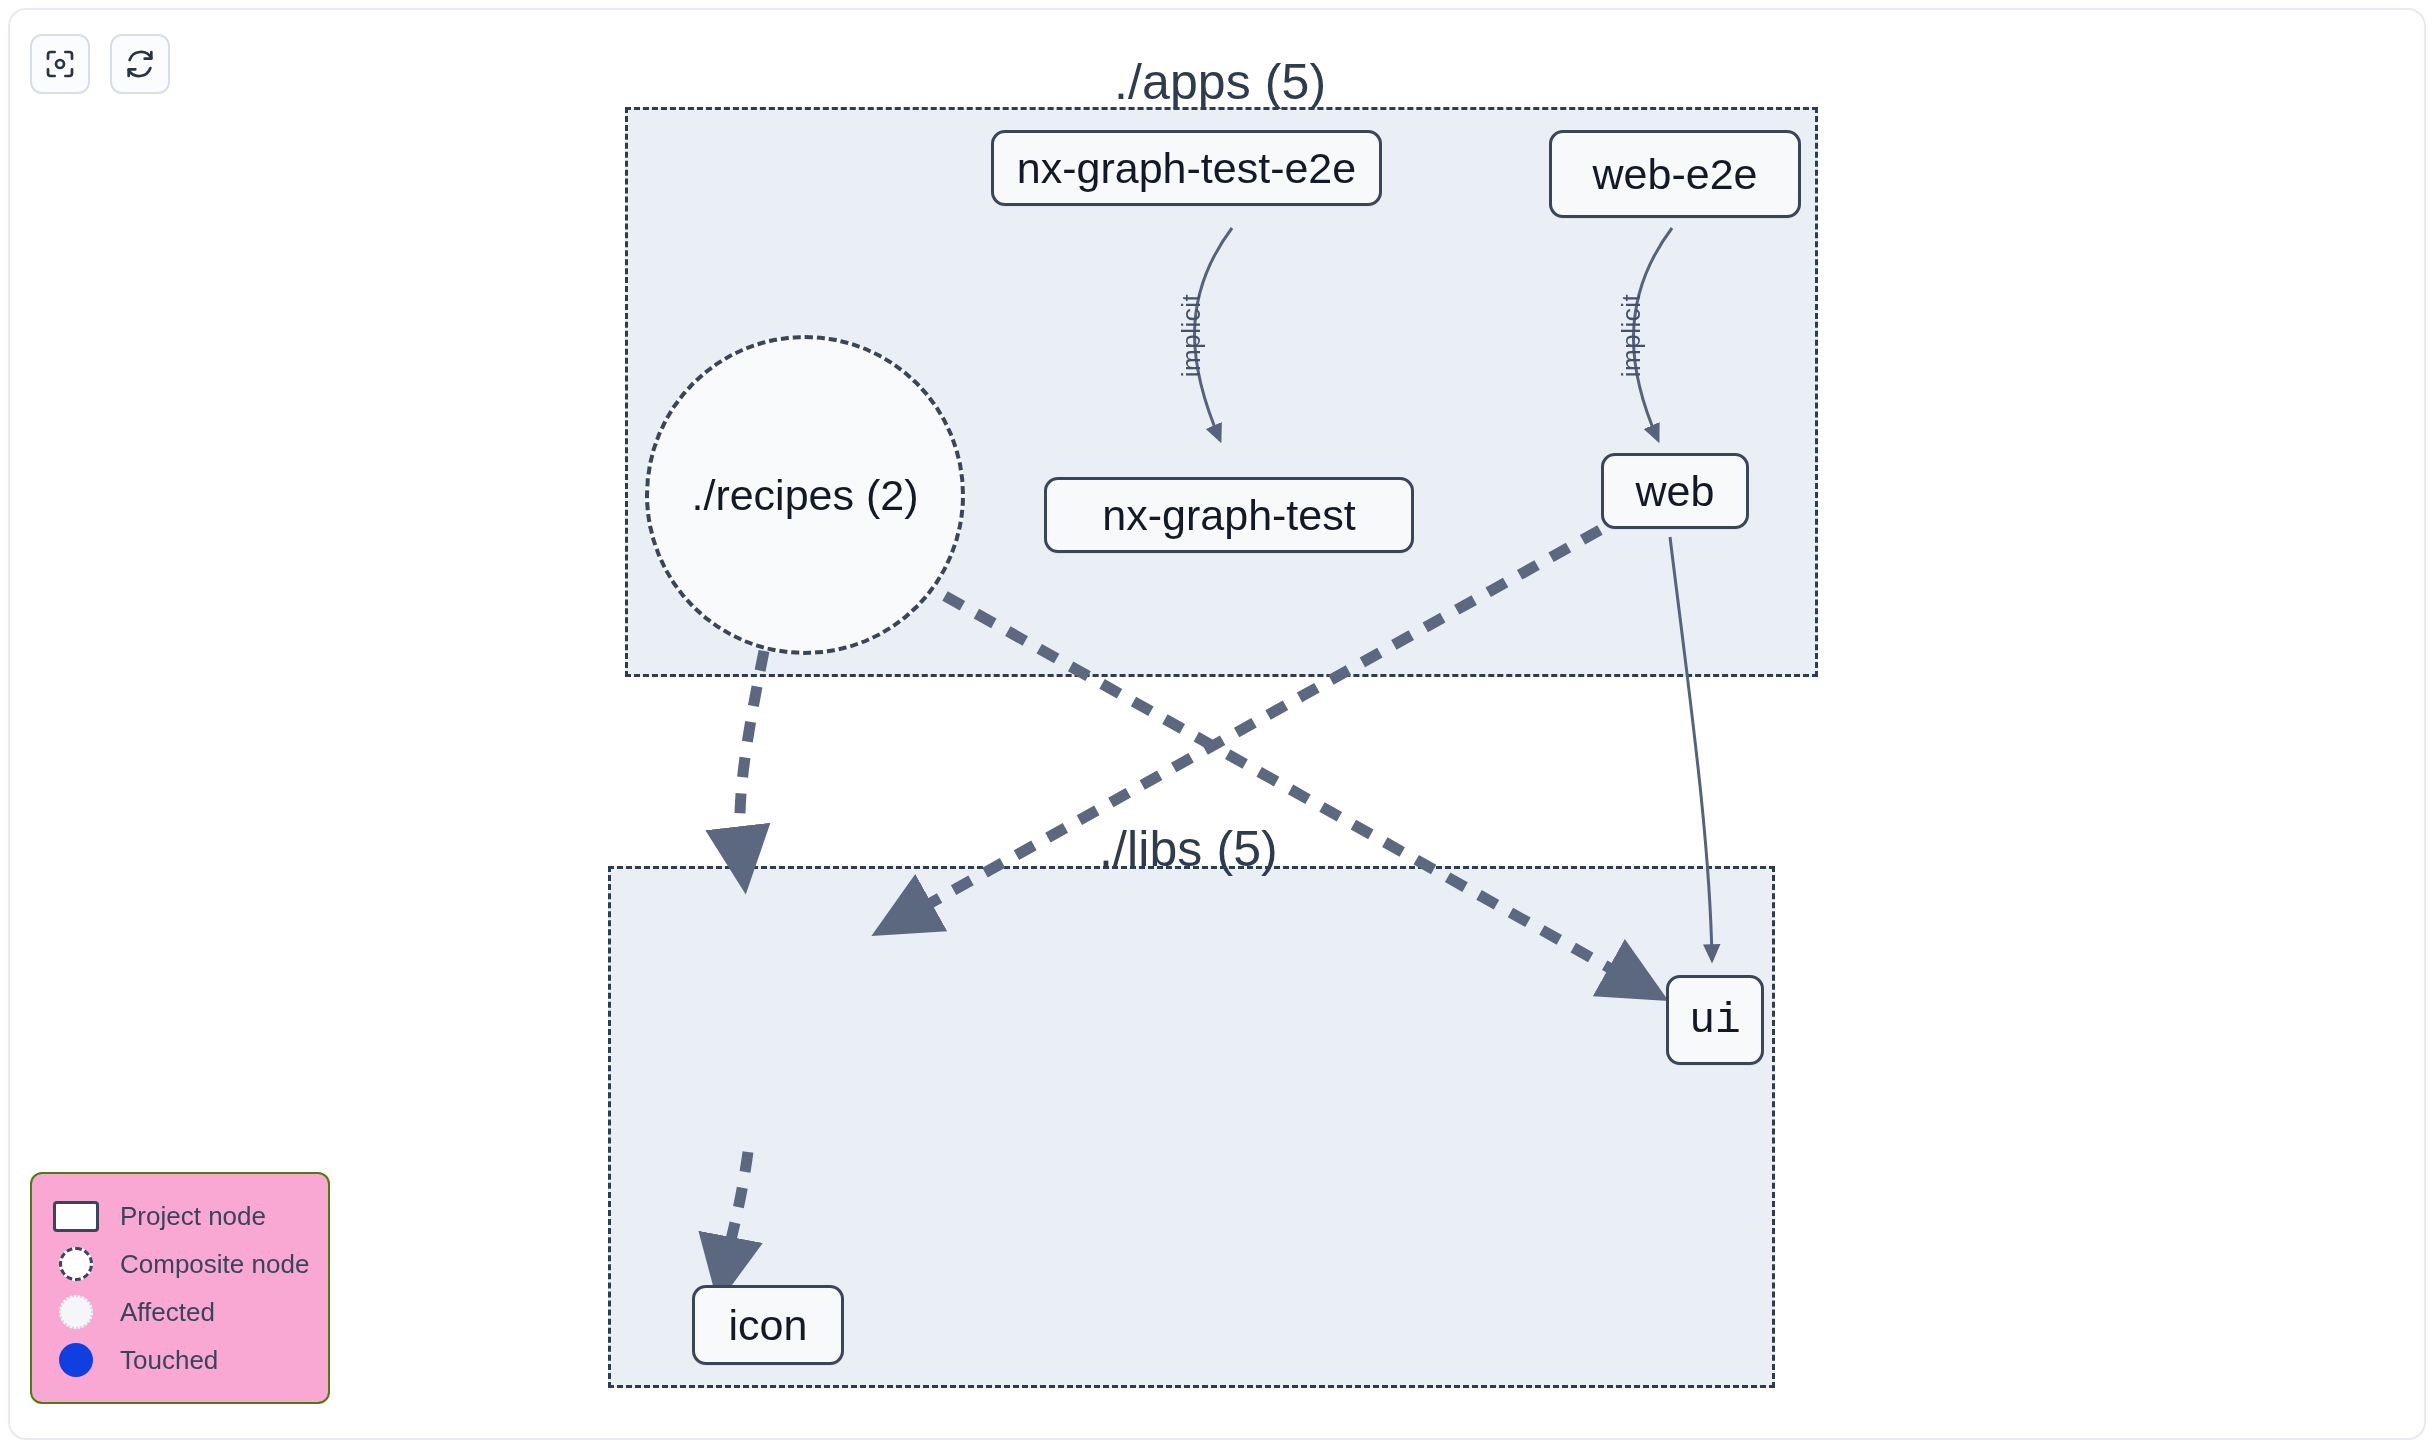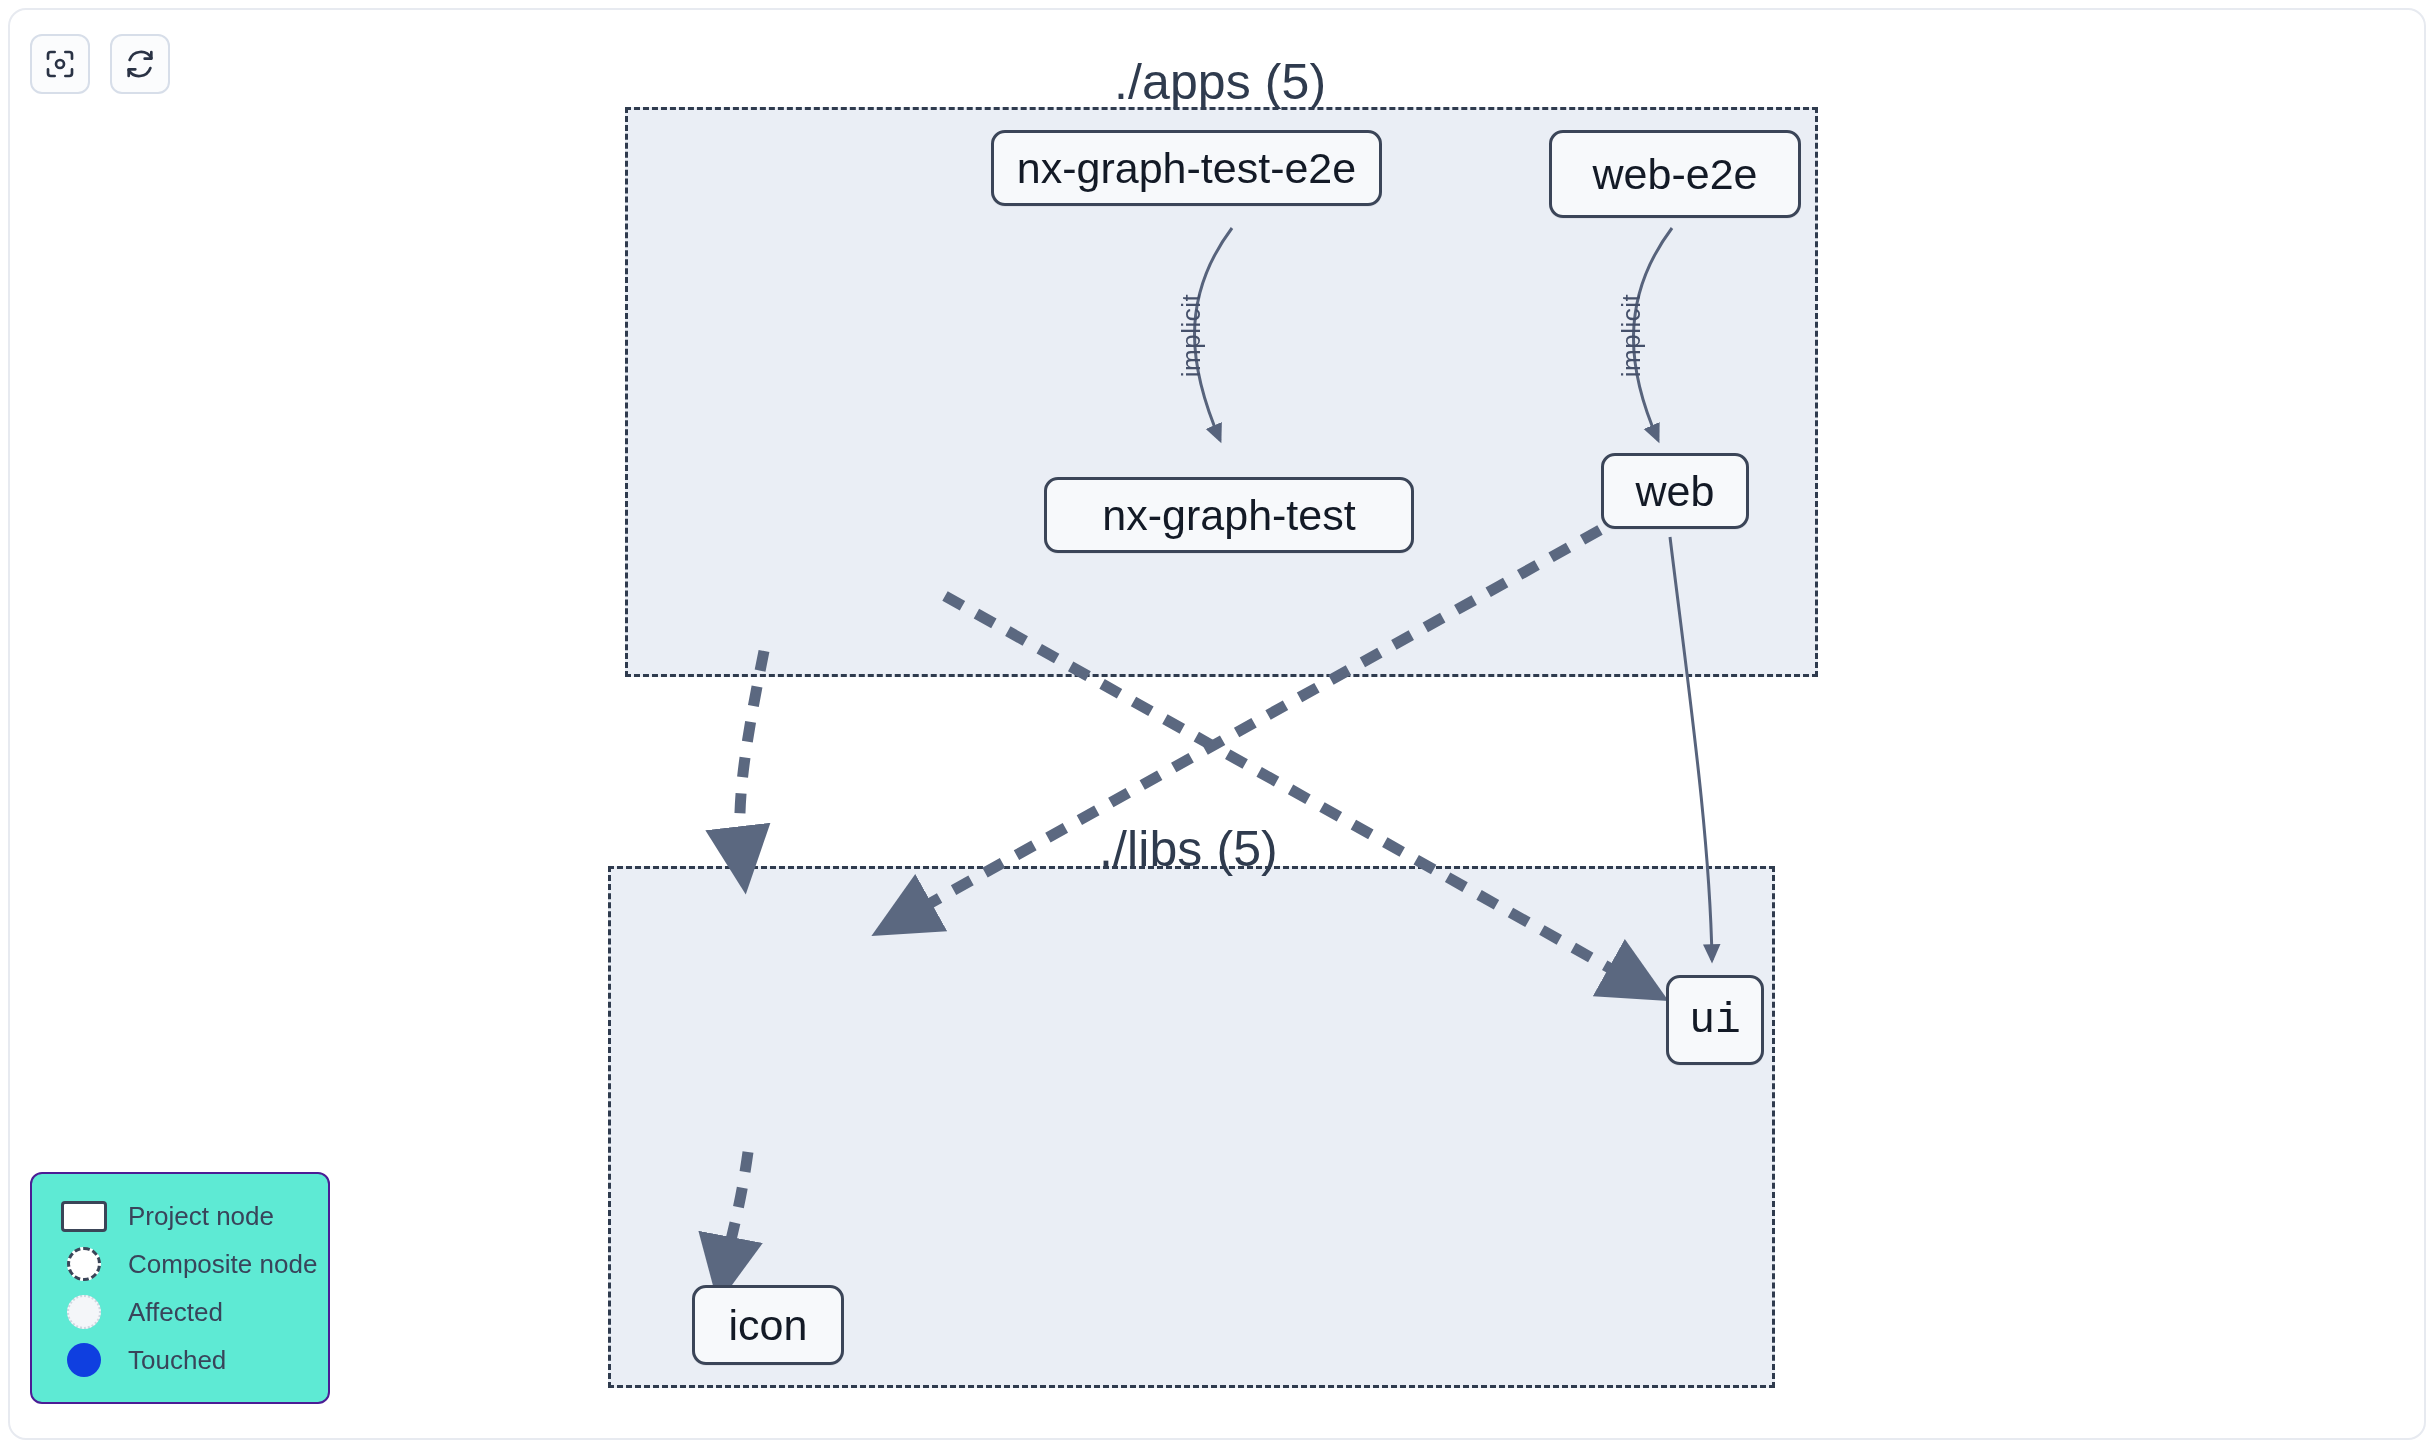--- a/index.html
+++ b/index.html
@@ -125,24 +125,24 @@
     white-space: nowrap;
     letter-spacing: 0.5px;
   }
 
   
   .legend {
     position: absolute;
     left: 30px;
     bottom: 42px;
     width: 300px;
-    background: #5eead4;
-    border: 2px solid #4c1d95;
+    background: #f9a8d4;
+    border: 2px solid #4d7c0f;
     border-radius: 12px;
-    padding: 18px 22px 18px 28px;
+    padding: 18px 22px 18px 20px;
     z-index: 50;
   }
   .legend-row {
     display: flex;
     align-items: center;
     height: 48px;
     gap: 20px;
   }
   .legend-swatch {
     width: 48px;
@@ -239,20 +239,23 @@
       <path d="M 945 596 L 1640 985" fill="none" stroke="#5b6880" stroke-width="11" stroke-dasharray="20 16" stroke-linecap="butt" marker-end="url(#ah-dash)"></path>
 
       <path d="M 1600 530 L 900 920" fill="none" stroke="#5b6880" stroke-width="11" stroke-dasharray="20 16" stroke-linecap="butt" marker-end="url(#ah-dash)"></path>
 
       <path d="M 748 1152 C 740 1210, 730 1240, 724 1272" fill="none" stroke="#5b6880" stroke-width="11" stroke-dasharray="20 16" stroke-linecap="butt" marker-end="url(#ah-dash)"></path>
     </svg>
 
     <div class="edge-label" style="left:1150px; top:320px; transform:rotate(-90deg);">implicit</div>
     <div class="edge-label" style="left:1590px; top:320px; transform:rotate(-90deg);">implicit</div>
 
+    <div class="cnode" style="left:645px; top:335px; width:320px; height:320px;">
+      <span>./recipes (2)</span>
+    </div>
 
 
     <div class="pnode" style="left:991px; top:130px; width:391px; height:76px;">
       <span>nx-graph-test-e2e</span>
     </div>
 
     <div class="pnode" style="left:1549px; top:130px; width:252px; height:88px;">
       <span>web-e2e</span>
     </div>
 

